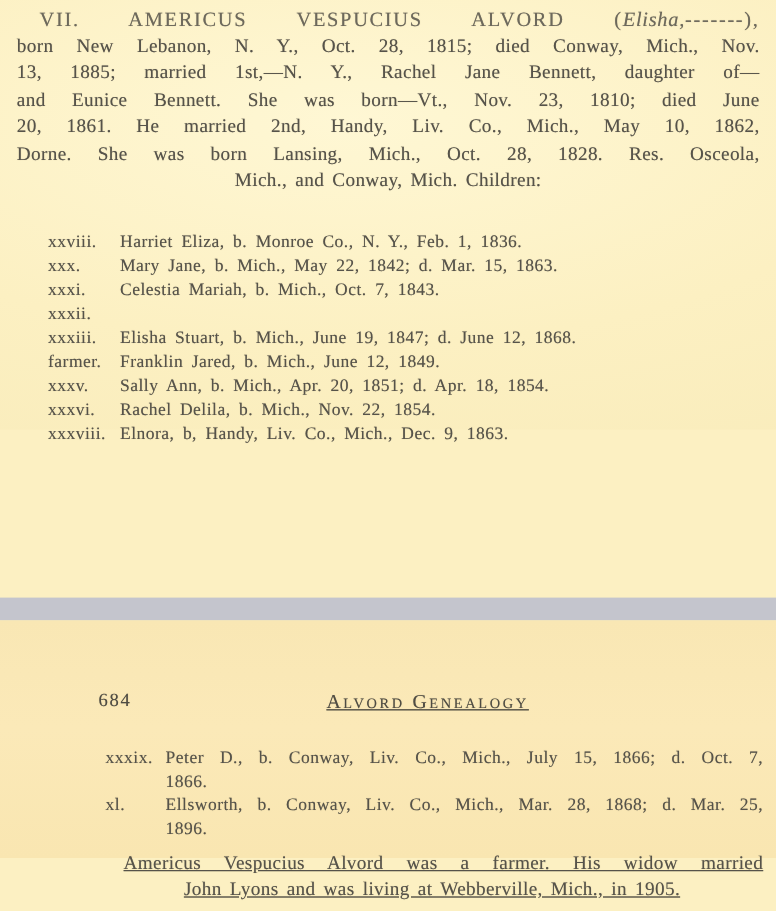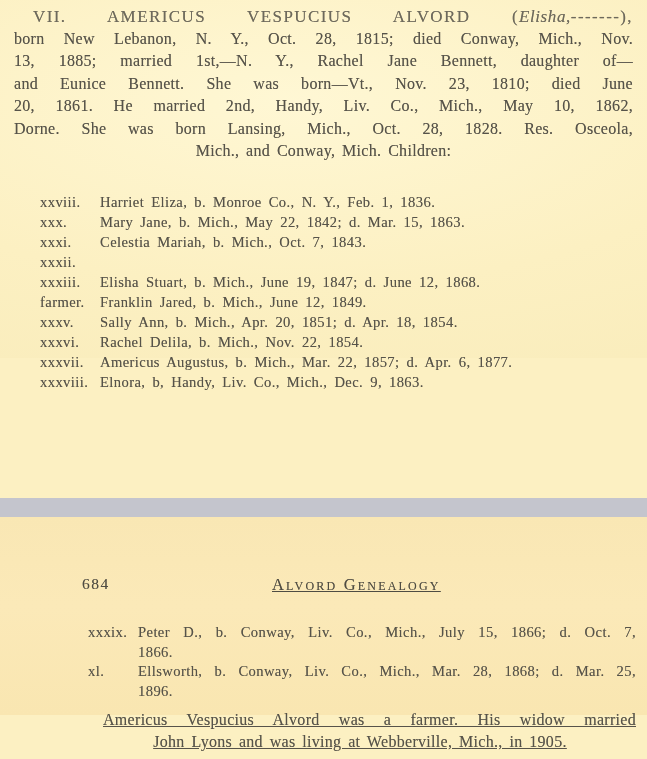--- a/index.html
+++ b/index.html
@@ -113,24 +113,20 @@
       </div>
     <div class="crow">
         <span class="cnum">xxxv.</span>
         <span class="ctext">Sally Ann, b. Mich., Apr. 20, 1851; d. Apr. 18, 1854.</span>
       </div>
     <div class="crow">
         <span class="cnum">xxxvi.</span>
         <span class="ctext">Rachel Delila, b. Mich., Nov. 22, 1854.</span>
       </div>
     <div class="crow">
-        <span class="cnum">xxxvii.</span>
-        <span class="ctext">Americus Augustus, b. Mich., Mar. 22, 1857; d. Apr. 6, 1877.</span>
-      </div>
-    <div class="crow">
         <span class="cnum">xxxviii.</span>
         <span class="ctext">Elnora, b, Handy, Liv. Co., Mich., Dec. 9, 1863.</span>
       </div>
   </div>
 </div>
 
 <div class="divider"></div>
 
 <div class="bottom-section">
 

